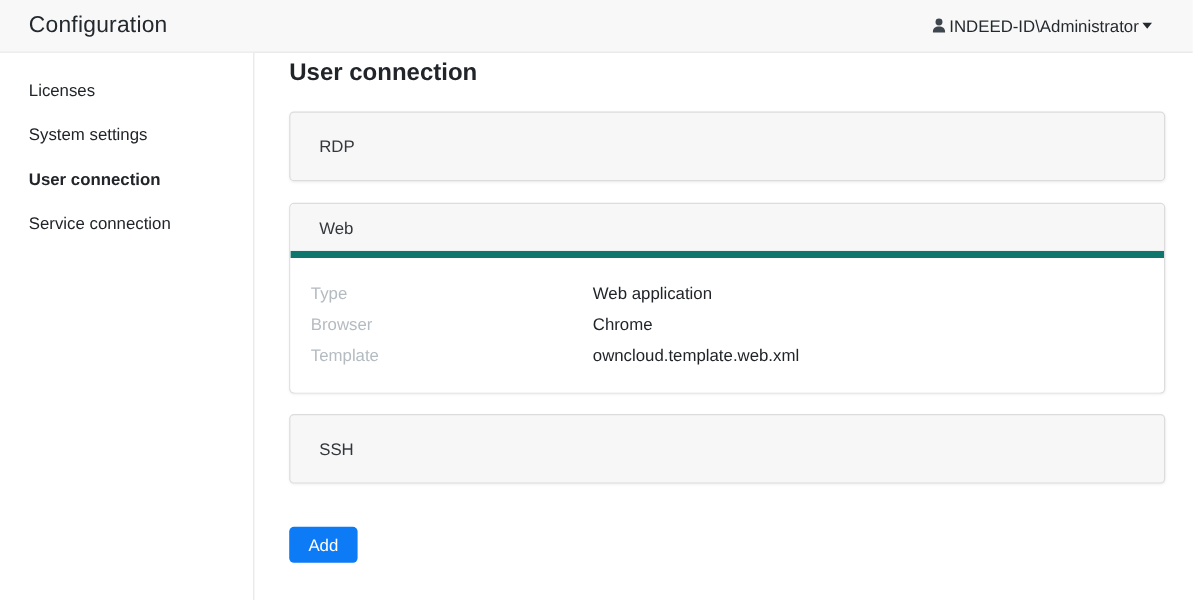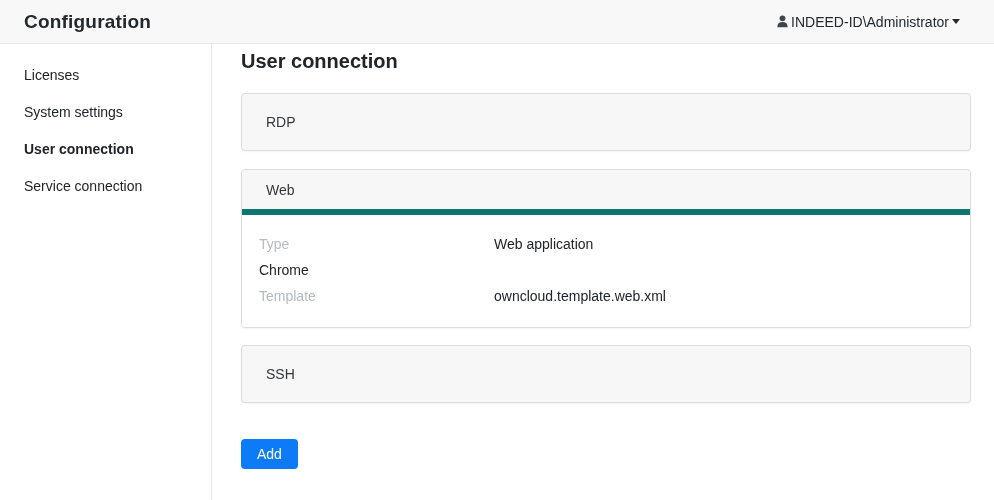--- a/index.html
+++ b/index.html
@@ -3,21 +3,21 @@
 <meta charset="utf-8">
 <style>
   * { margin:0; padding:0; box-sizing:border-box; }
   html,body { width:994px; height:500px; background:#ffffff; overflow:hidden;
     font-family:"Liberation Sans", sans-serif; color:#212529; }
 
   
   .topbar { height:44px; background:#f8f8f8; border-bottom:1px solid #e7e7e7;
     display:flex; align-items:center; justify-content:space-between;
     padding:0 34px 0 24px; }
-  .app-title { font-size:19px; font-weight:700; color:#24292e; letter-spacing:.2px; }
+  .app-title { font-size:19px; font-weight:400; color:#24292e; letter-spacing:.2px; }
   .user-menu { display:flex; align-items:center; gap:1px; cursor:pointer; }
   .user-menu svg { display:block; }
   .user-name { font-size:14px; color:#24292e; }
   .caret { width:0; height:0; border-left:4px solid transparent;
     border-right:4px solid transparent; border-top:5px solid #24292e; margin-left:2px; }
 
   
   .shell { display:flex; height:456px; }
   .sidebar { width:212px; border-right:1px solid #e7e7e7; padding-top:12px; background:#fff; }
   .side-item { height:37px; display:flex; align-items:center; padding-left:24px;
@@ -95,20 +95,21 @@
         <span class="panel-label">Web</span>
       </div>
       <div class="card-body">
 
         <div class="fields">
           <div class="field-row">
             <span class="field-label">Type</span>
             <span class="field-value">Web application</span>
           </div>
           <div class="field-row">
+            <span class="field-label">Browser</span>
             <span class="field-value">Chrome</span>
           </div>
           <div class="field-row">
             <span class="field-label">Template</span>
             <span class="field-value">owncloud.template.web.xml</span>
           </div>
         </div>
       </div>
     </div>
 

